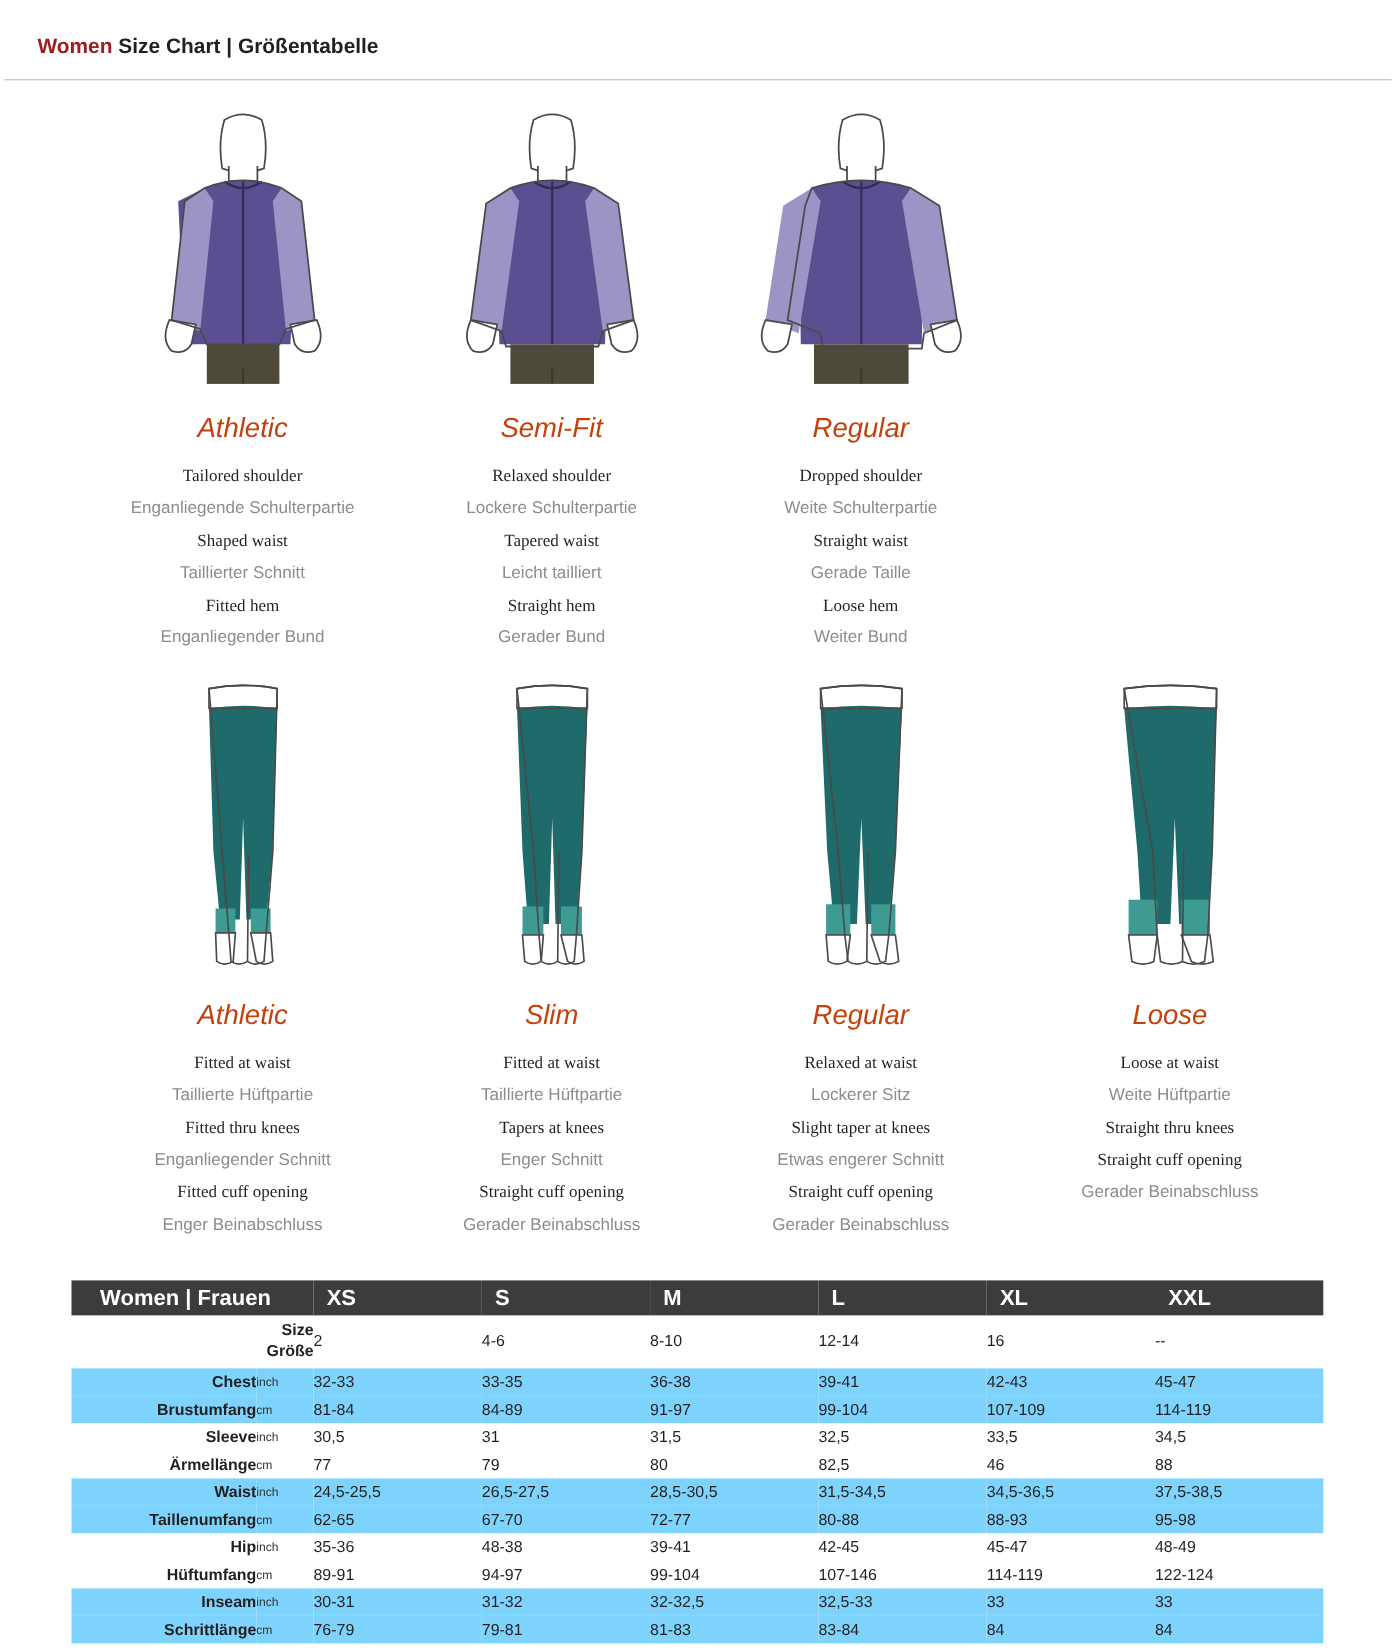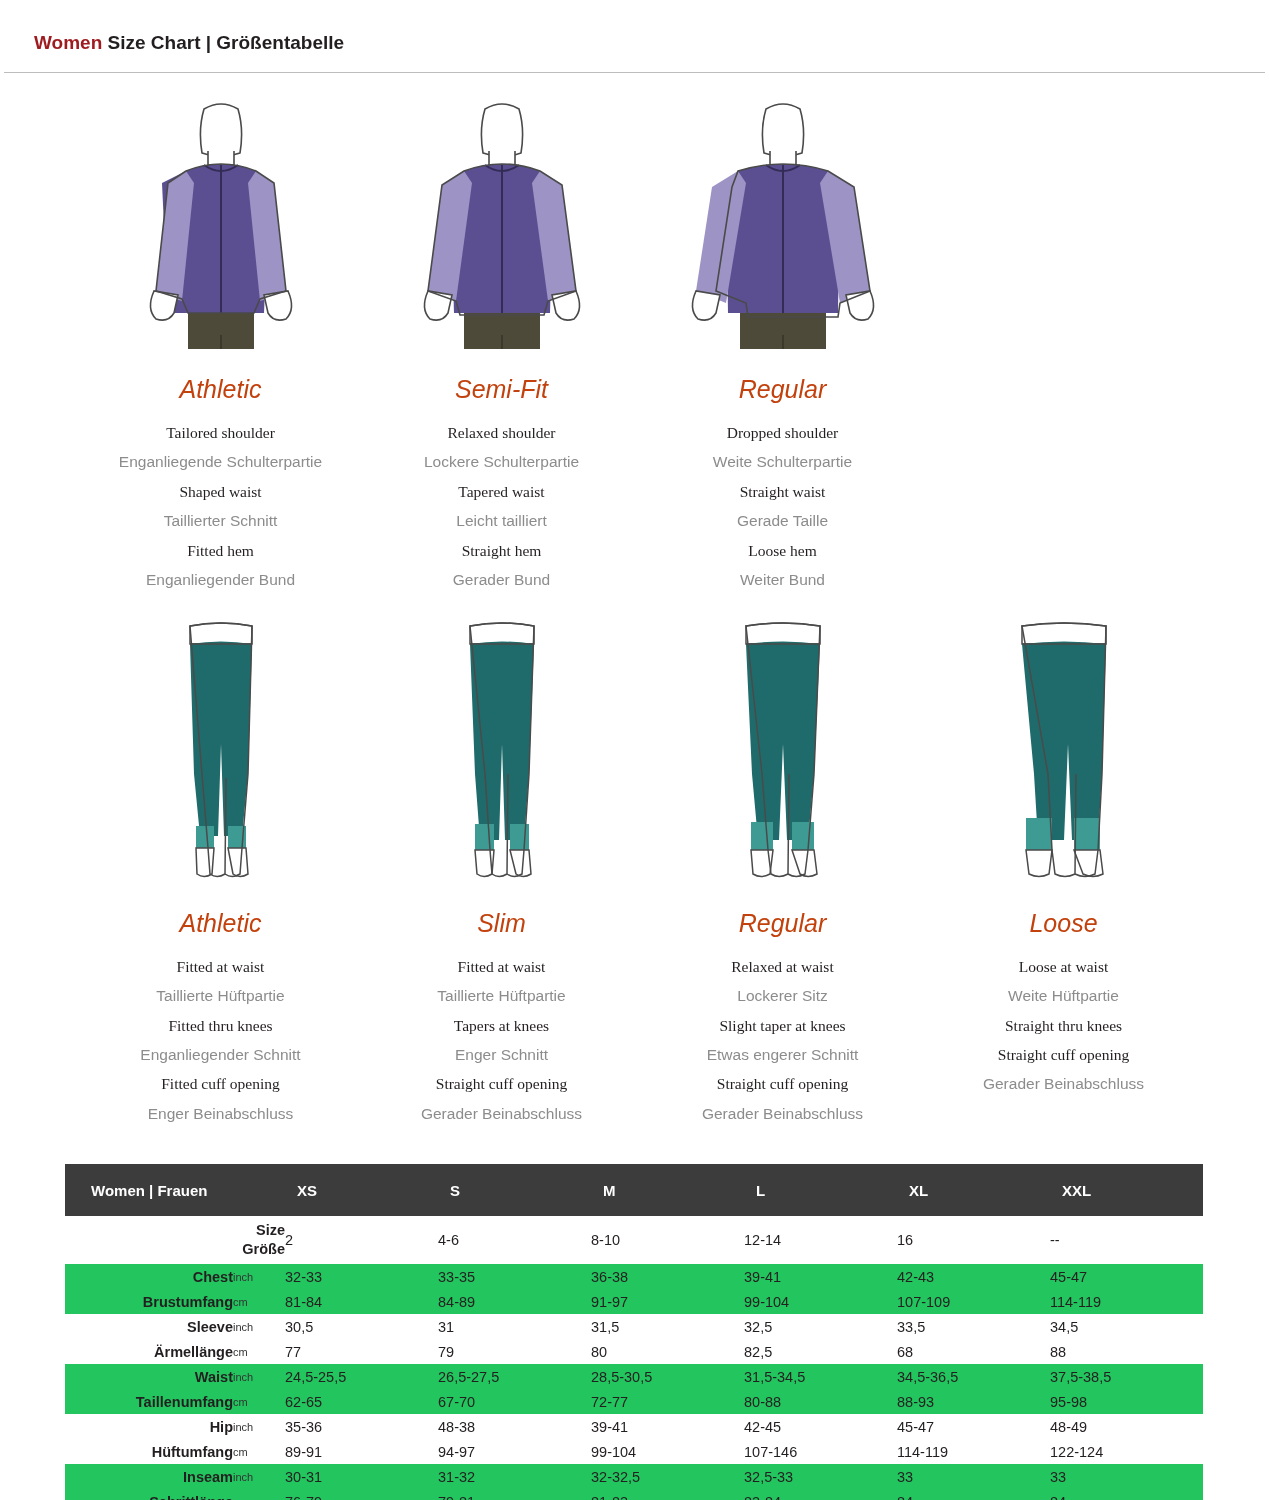--- a/index.html
+++ b/index.html
@@ -92,23 +92,23 @@
     table-layout: fixed;
     font-size: 14.5px;
   }
   table.size-table td, table.size-table th {
     padding: 0;
     vertical-align: middle;
   }
   .hdr-row td {
     background: #3c3c3c;
     color: #ffffff;
-    height: 52px;
+    height: 32px;
     font-weight: bold;
-    font-size: 15px;
+    font-size: 20px;
   }
   .hdr-row td.lbl {
     padding-left: 26px;
     text-align: left;
   }
   .hdr-row td.val {
     padding-left: 12px;
     text-align: left;
   }
   .col-label { width: 168px; }
@@ -132,21 +132,21 @@
     padding-left: 10px;
     text-align: left;
   }
   .val-cell {
     padding-left: 12px;
     text-align: left;
     font-size: 14.5px;
     color: #231f20;
   }
   tr.r-white td { background: #ffffff; height: 25px; }
-  tr.r-grey  td { background: #22c55e; height: 25px; }
+  tr.r-grey  td { background: #7dd3fc; height: 25px; }
   tr.size-row td { height: 48px; }
 
   .size-label-stack {
     line-height: 1.35;
     text-align: right;
     padding-right: 18px;
     font-weight: bold;
   }
 </style>
 </head>
@@ -422,21 +422,21 @@
         <td class="val-cell">34,5</td>
       </tr>
 
       <tr class="r-white">
         <td class="label-cell de">Ärmellänge</td>
         <td class="unit-cell">cm</td>
         <td class="val-cell">77</td>
         <td class="val-cell">79</td>
         <td class="val-cell">80</td>
         <td class="val-cell">82,5</td>
-        <td class="val-cell">68</td>
+        <td class="val-cell">46</td>
         <td class="val-cell">88</td>
       </tr>
 
       <tr class="r-grey">
         <td class="label-cell">Waist</td>
         <td class="unit-cell">inch</td>
         <td class="val-cell">24,5-25,5</td>
         <td class="val-cell">26,5-27,5</td>
         <td class="val-cell">28,5-30,5</td>
         <td class="val-cell">31,5-34,5</td>

